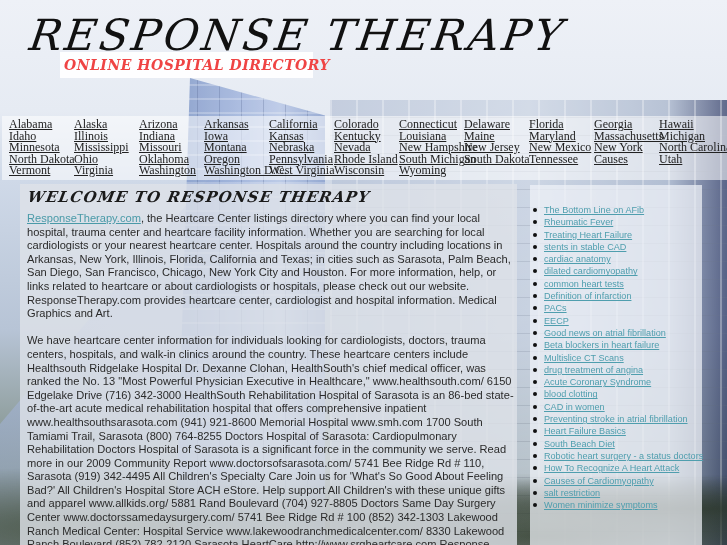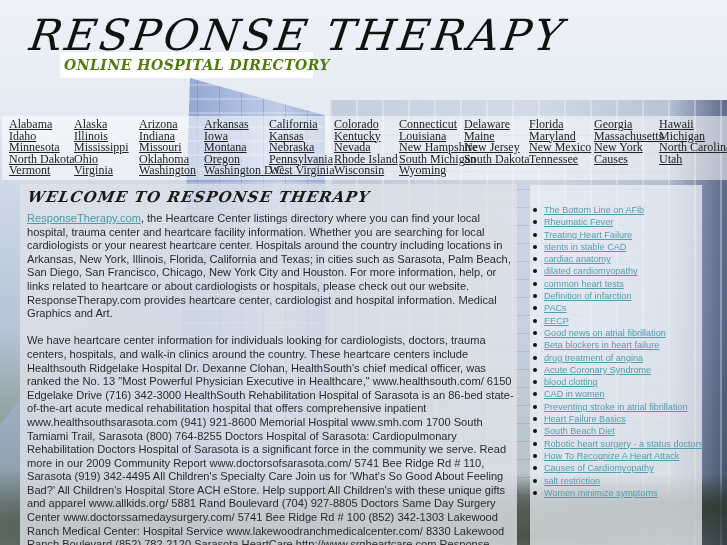--- a/index.html
+++ b/index.html
@@ -55,21 +55,21 @@
   .logo-title {
     position: absolute; left: 30px; top: 10px;
     font-family: "DejaVu Serif", serif; font-style: italic;
     font-size: 43px; letter-spacing: 3px; color: #111;
     transform: skewX(-8deg); z-index: 2; white-space: nowrap;
   }
   .logo-sub {
     position: absolute; left: 60px; top: 52px; width: 253px; height: 26px;
     background: rgba(255,255,255,.95);
     font-family: "DejaVu Serif", serif; font-style: italic; font-weight: bold;
-    font-size: 14px; color: #4d7c0f; letter-spacing: .5px;
+    font-size: 14px; color: #ef4444; letter-spacing: .5px;
     padding: 5px 0 0 4px; z-index: 2; white-space: nowrap;
     transform-origin: left;
   }
 
   
   .states {
     position: absolute; left: 2px; top: 116px; width: 725px; height: 64px;
     background: rgba(255,255,255,.55); z-index: 2;
   }
   .states-grid {
@@ -208,20 +208,21 @@
       <li><span class="bullet"></span><a class="side-link">Treating Heart Failure</a></li>
       <li><span class="bullet"></span><a class="side-link">stents in stable CAD</a></li>
       <li><span class="bullet"></span><a class="side-link">cardiac anatomy</a></li>
       <li><span class="bullet"></span><a class="side-link">dilated cardiomyopathy</a></li>
       <li><span class="bullet"></span><a class="side-link">common heart tests</a></li>
       <li><span class="bullet"></span><a class="side-link">Definition of infarction</a></li>
       <li><span class="bullet"></span><a class="side-link">PACs</a></li>
       <li><span class="bullet"></span><a class="side-link">EECP</a></li>
       <li><span class="bullet"></span><a class="side-link">Good news on atrial fibrillation</a></li>
       <li><span class="bullet"></span><a class="side-link">Beta blockers in heart failure</a></li>
+      <li><span class="bullet"></span><a class="side-link">Multislice CT Scans</a></li>
       <li><span class="bullet"></span><a class="side-link">drug treatment of angina</a></li>
       <li><span class="bullet"></span><a class="side-link">Acute Coronary Syndrome</a></li>
       <li><span class="bullet"></span><a class="side-link">blood clotting</a></li>
       <li><span class="bullet"></span><a class="side-link">CAD in women</a></li>
       <li><span class="bullet"></span><a class="side-link">Preventing stroke in atrial fibrillation</a></li>
       <li><span class="bullet"></span><a class="side-link">Heart Failure Basics</a></li>
       <li><span class="bullet"></span><a class="side-link">South Beach Diet</a></li>
       <li><span class="bullet"></span><a class="side-link">Robotic heart surgery - a status doctors</a></li>
       <li><span class="bullet"></span><a class="side-link">How To Recognize A Heart Attack</a></li>
       <li><span class="bullet"></span><a class="side-link">Causes of Cardiomyopathy</a></li>

